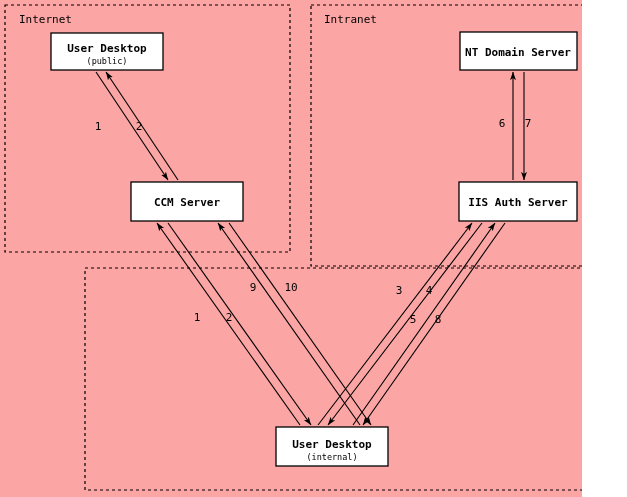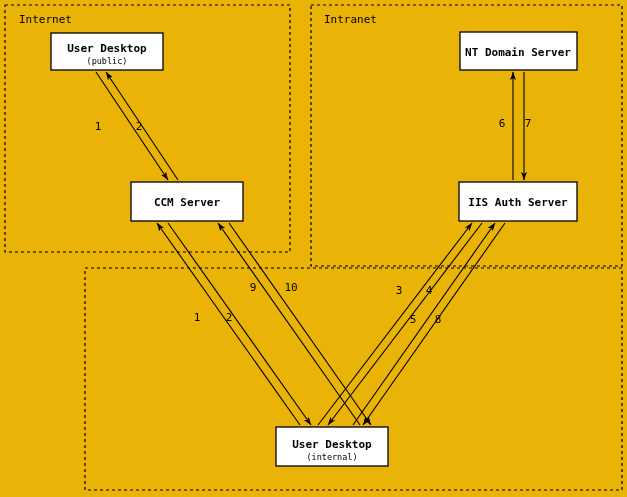--- a/index.html
+++ b/index.html
@@ -2,23 +2,23 @@
 <html><head>
 <meta charset="utf-8">
 <style>
   html, body {
     margin: 0;
     padding: 0;
     background: #ffffff;
   }
   #diagram-root {
     position: relative;
-    width: 627px;
+    width: 582px;
     height: 497px;
-    background: #eab308;
+    background: #fca5a5;
     font-family: "DejaVu Sans Mono", monospace;
     overflow: hidden;
   }
   svg.canvas {
     position: absolute;
     top: 0;
     left: 0;
     width: 627px;
     height: 497px;
   }

